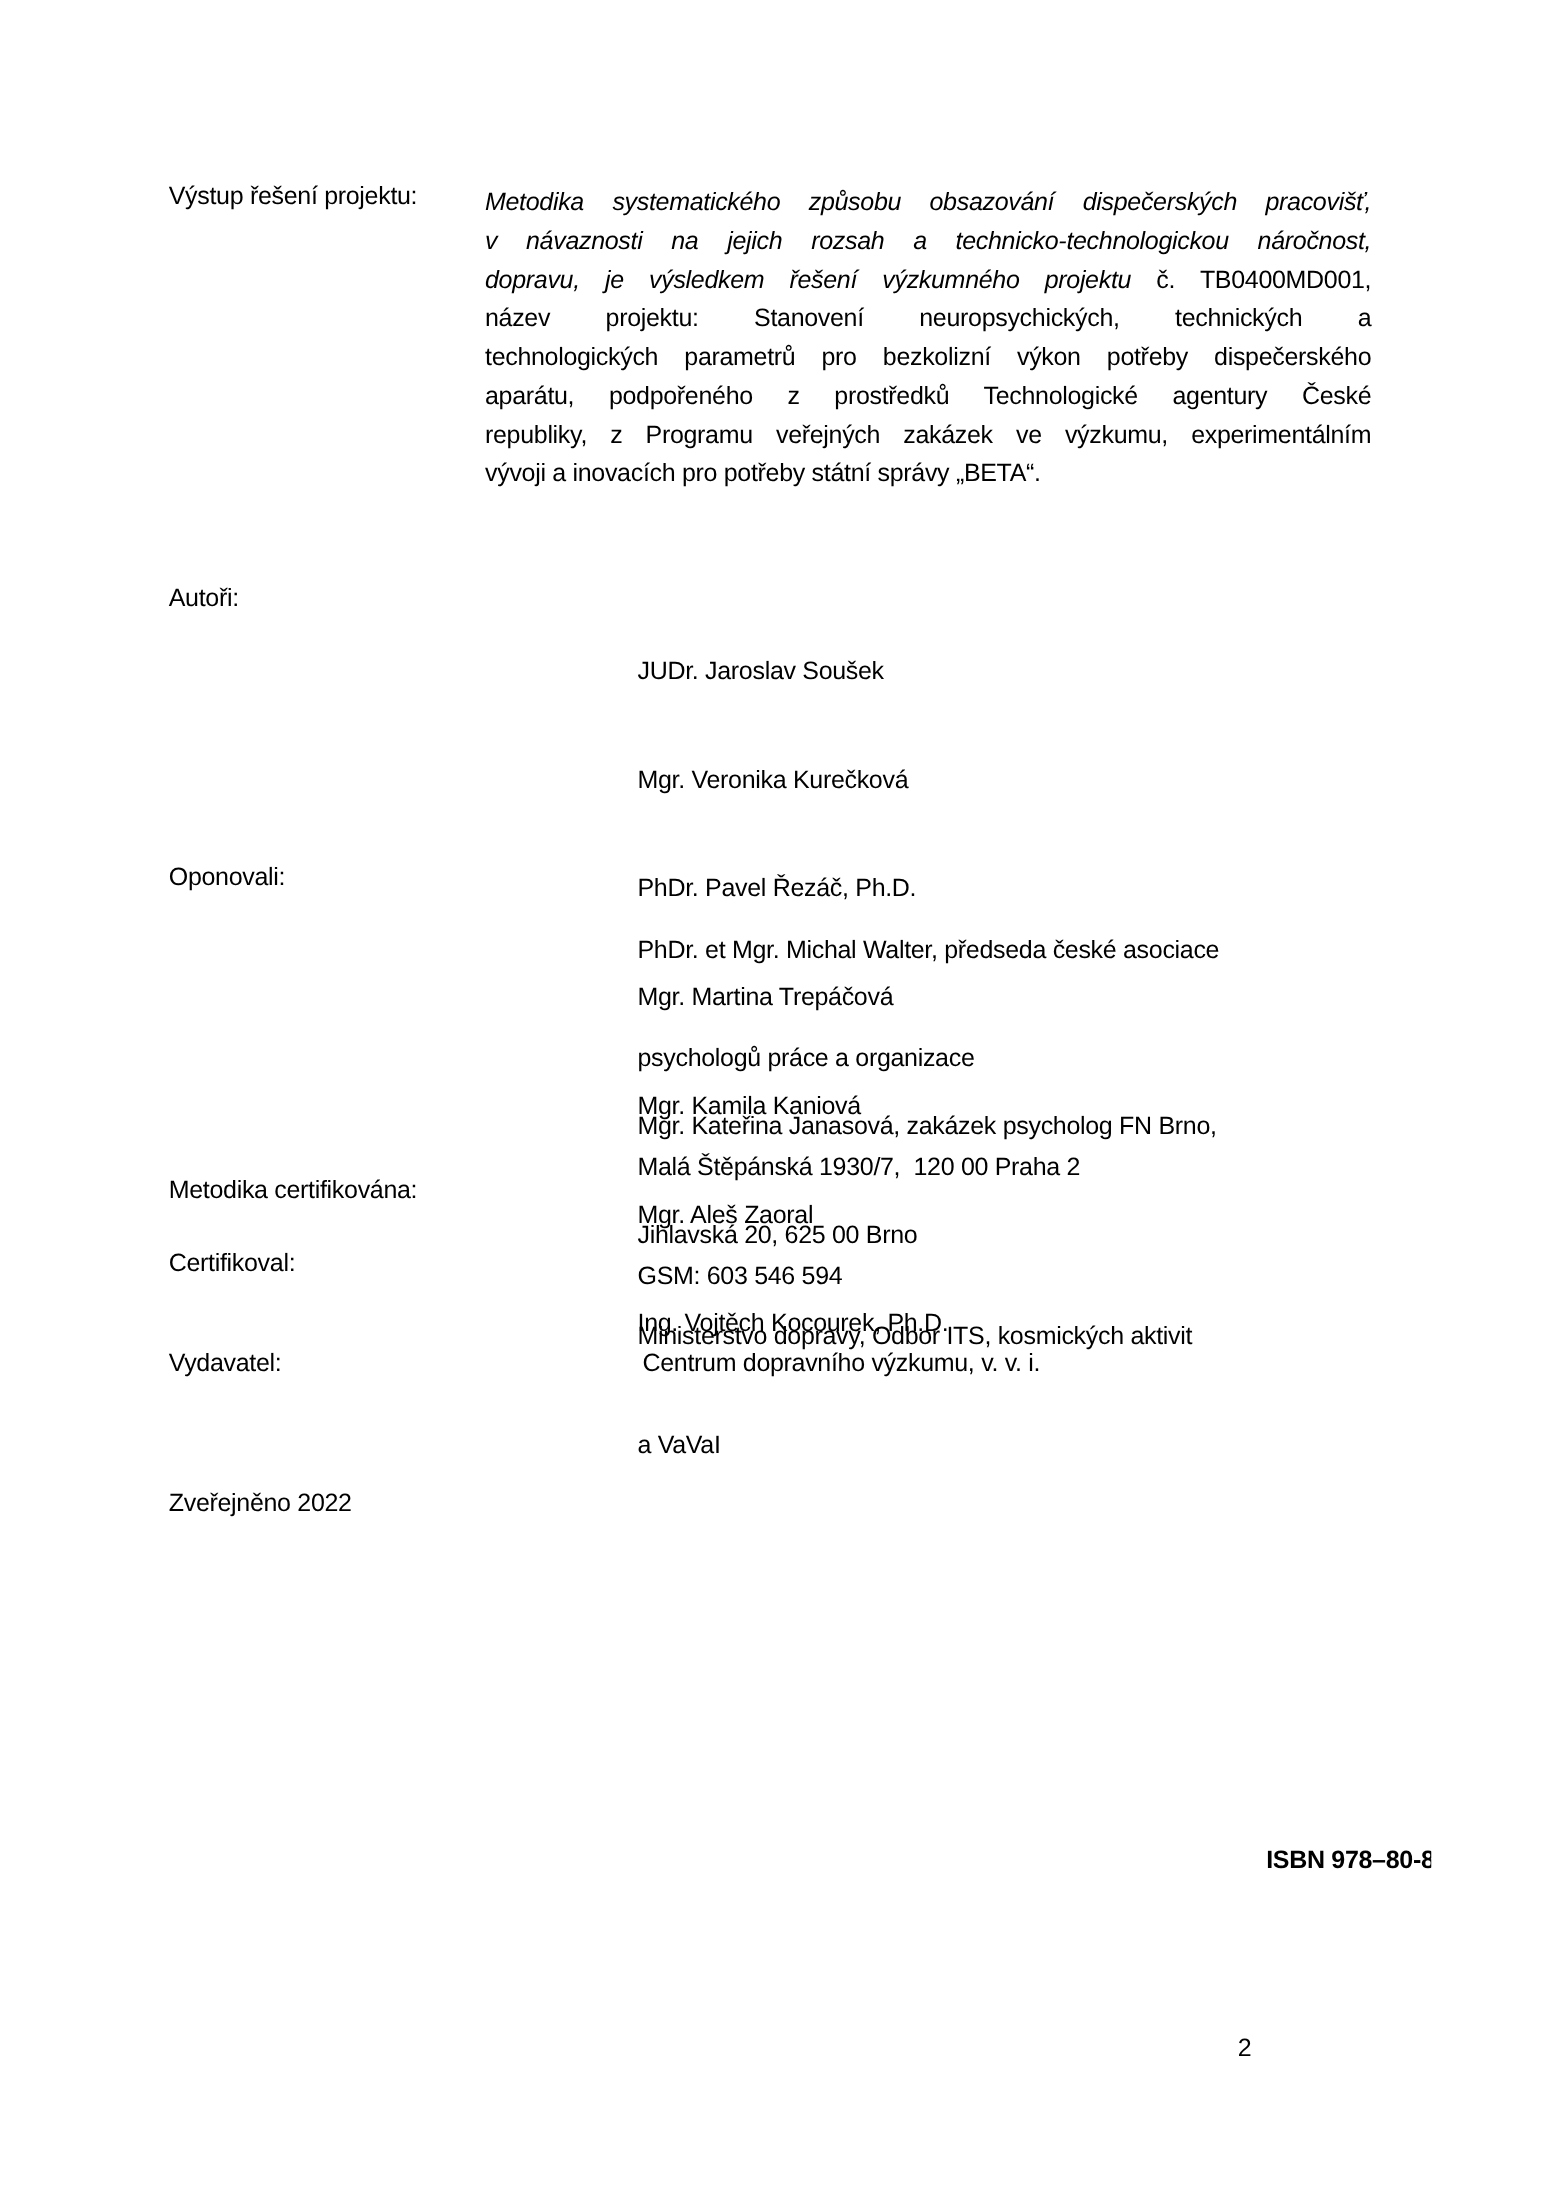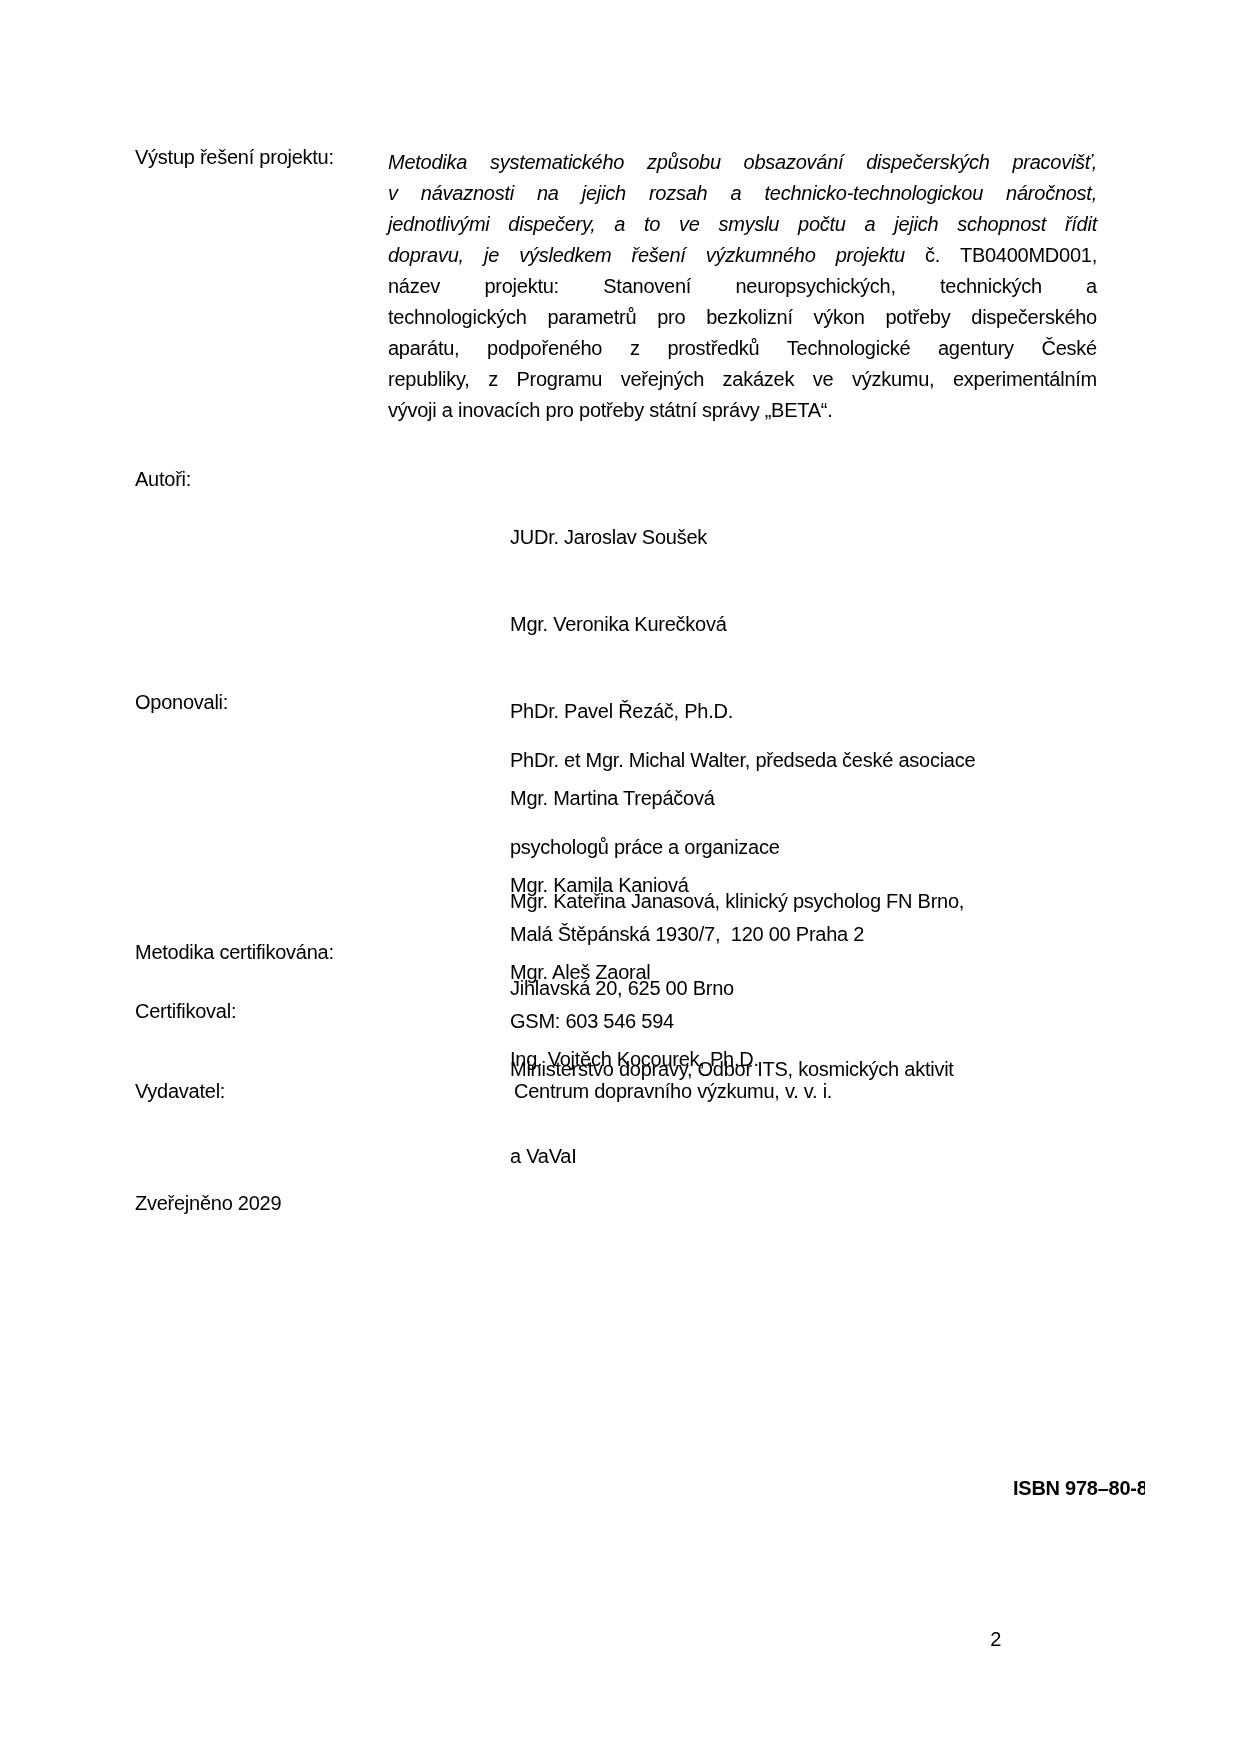--- a/index.html
+++ b/index.html
@@ -68,21 +68,20 @@
 </head>
 <body>
 
 <div class="page">
 
   <div class="abs label" style="top:143px">Výstup řešení projektu:</div>
 
   <div class="abs paragraph">
     <div class="p-line"><span class="it">Metodika systematického způsobu obsazování dispečerských pracovišť,</span><span></span></div>
     <div class="p-line"><span class="it">v návaznosti na jejich rozsah a technicko-technologickou náročnost,</span><span></span></div>
-    <div class="p-line"><span class="it">jednotlivými dispečery, a to ve smyslu počtu a jejich schopnost řídit</span><span></span></div>
     <div class="p-line"><span class="it">dopravu, je výsledkem řešení výzkumného projektu </span><span>č. TB0400MD001,</span></div>
     <div class="p-line"><span class="it"></span><span>název projektu: Stanovení neuropsychických, technických a</span></div>
     <div class="p-line"><span class="it"></span><span>technologických parametrů pro bezkolizní výkon potřeby dispečerského</span></div>
     <div class="p-line"><span class="it"></span><span>aparátu, podpořeného z prostředků Technologické agentury České</span></div>
     <div class="p-line"><span class="it"></span><span>republiky, z Programu veřejných zakázek ve výzkumu, experimentálním</span></div>
     <div class="p-line last"><span class="it"></span><span>vývoji a inovacích pro potřeby státní správy „BETA“.</span></div>
   </div>
 
   <div class="abs label" style="top:465px">Autoři:</div>
 
@@ -99,36 +98,36 @@
   <div class="abs label" style="top:688px">Oponovali:</div>
 
   <div class="abs col2" style="top:688px">
     <div>PhDr. et Mgr. Michal Walter, předseda české asociace</div>
     <div>psychologů práce a organizace</div>
     <div>Malá Štěpánská 1930/7,  120 00 Praha 2</div>
     <div>GSM: 603 546 594</div>
   </div>
 
   <div class="abs col2" style="top:829px">
-    <div>Mgr. Kateřina Janasová, klinický psycholog FN Brno,</div>
+    <div>Mgr. Kateřina Janasová, zakázek psycholog FN Brno,</div>
     <div>Jihlavská 20, 625 00 Brno</div>
   </div>
 
   <div class="abs label" style="top:938px">Metodika certifikována:</div>
 
   <div class="abs label" style="top:997px">Certifikoval:</div>
 
   <div class="abs col2" style="top:997px">
     <div>Ministerstvo dopravy, Odbor ITS, kosmických aktivit</div>
     <div>a VaVaI</div>
   </div>
 
   <div class="abs label" style="top:1077px">Vydavatel:</div>
 
   <div class="abs publisher-value" style="top:1077px">Centrum dopravního výzkumu, v. v. i.</div>
 
-  <div class="abs label" style="top:1189px">Zveřejněno 2029</div>
+  <div class="abs label" style="top:1189px">Zveřejněno 2022</div>
 
   <div class="abs isbn">ISBN 978–80-88074–40-3</div>
 
   <div class="abs page-number">2</div>
 
 </div>
 
 </body></html>

